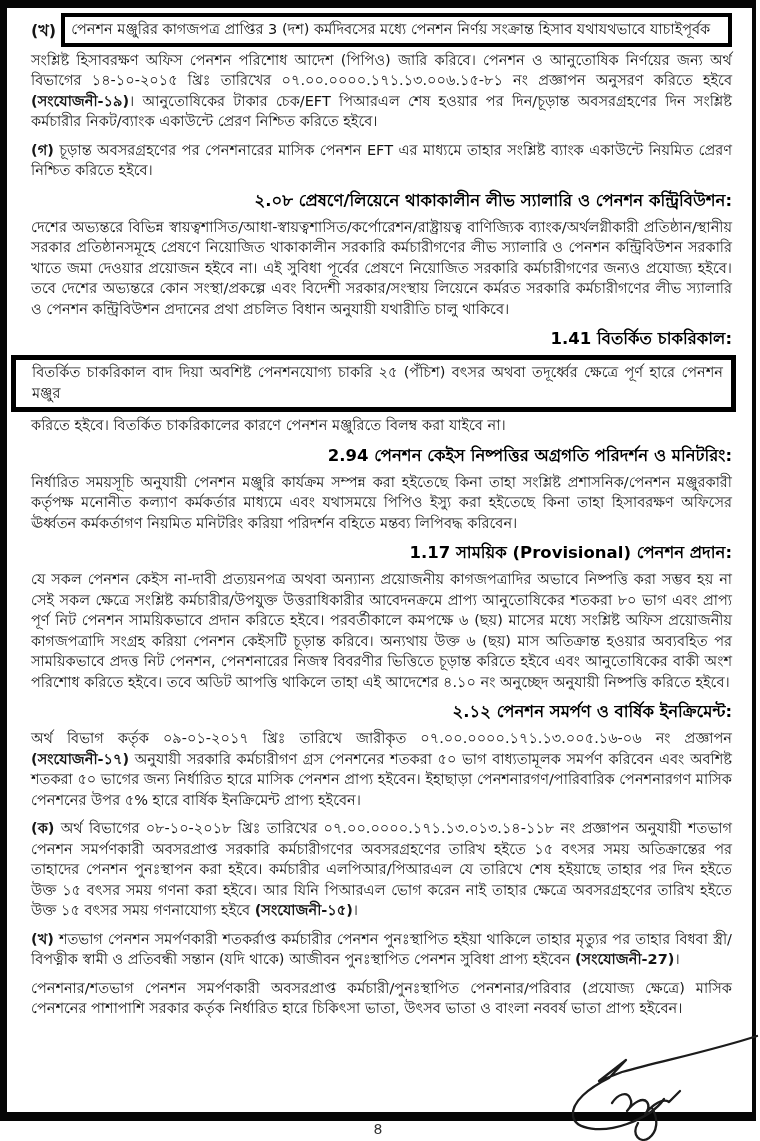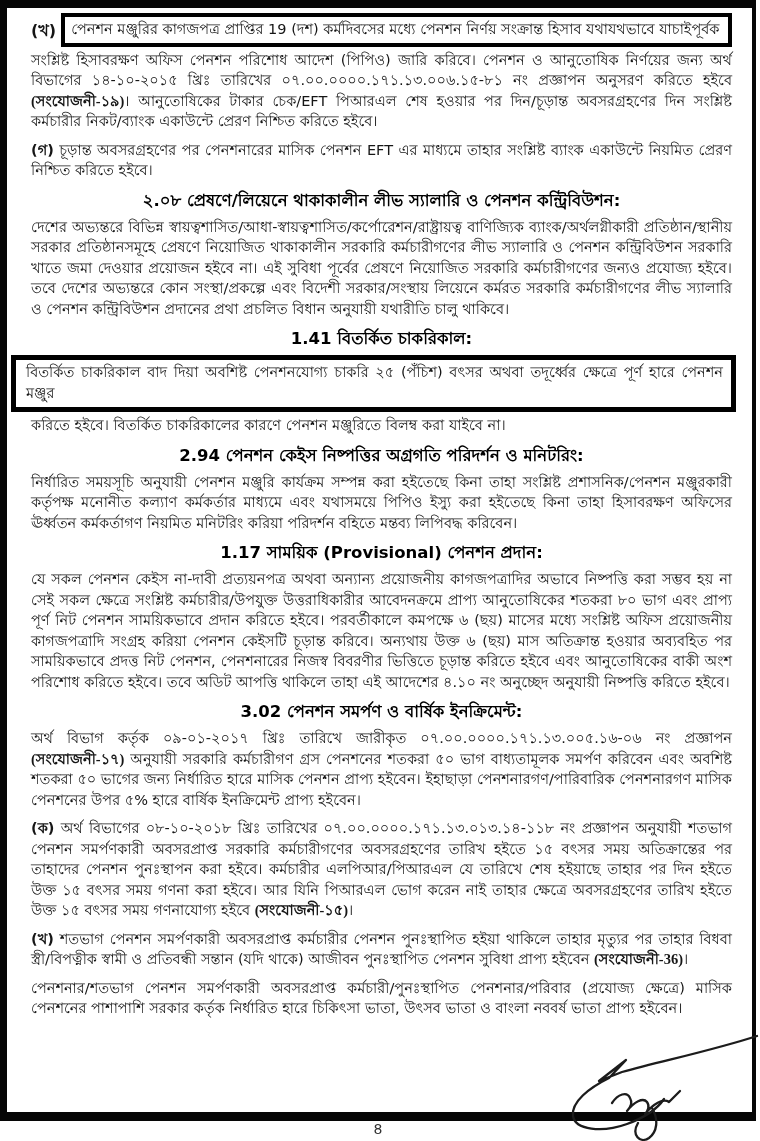--- a/index.html
+++ b/index.html
@@ -17,55 +17,55 @@
     border-bottom:9px solid #060606;
     padding:5px 20px 0 24px;
     overflow:hidden;
   }
   .para{
     font-size:14.5px;line-height:20.5px;text-align:justify;
     margin:0 0 8px 0;color:#161616;
   }
   .sec-heading{
     font-size:16.5px;font-weight:bold;color:#000;
-    margin:9px 0 6px 0;line-height:21px;text-align:center;
+    margin:9px 0 6px 0;line-height:21px;text-align:right;
   }
   .plabel{font-weight:bold;}
-  .annex{font-weight:bold;font-family:Liberation Serif, serif;}
+  .annex{font-weight:bold;}
   .hl-row{display:flex;align-items:stretch;gap:5px;margin:0 0 3px 0;}
   .hl-row .plabel{padding-top:5px;flex:0 0 auto;}
   .hl-box{
     border:4px solid #000;padding:2px 6px 3px 6px;flex:1 1 auto;
     font-size:14.5px;line-height:20.5px;
   }
   .hl-box-209{
     border:5px solid #000;
     margin:0 -4px 3px -20px;
-    padding:2px 8px 4px 10px;
+    padding:2px 8px 4px 16px;
     font-size:14.5px;line-height:20.5px;text-align:justify;
   }
   .page-number{
     position:absolute;left:0;top:1121px;width:756px;height:20px;
     text-align:center;font-size:14px;color:#333;
     font-family:"DejaVu Sans",sans-serif;
   }
   .signature-svg{
     position:absolute;right:0;top:1010px;width:208px;height:131px;
     z-index:6;pointer-events:none;
   }
 </style>
 </head>
 <body>
 
 <div class="page-frame">
 
   <div>
     <div class="hl-row">
       <span class="plabel">(খ)</span>
-      <span class="hl-box">পেনশন মঞ্জুরির কাগজপত্র প্রাপ্তির 19 (দশ) কর্মদিবসের মধ্যে পেনশন নির্ণয় সংক্রান্ত হিসাব যথাযথভাবে যাচাইপূর্বক</span>
+      <span class="hl-box">পেনশন মঞ্জুরির কাগজপত্র প্রাপ্তির 3 (দশ) কর্মদিবসের মধ্যে পেনশন নির্ণয় সংক্রান্ত হিসাব যথাযথভাবে যাচাইপূর্বক</span>
     </div>
     <div class="para"><span>সংশ্লিষ্ট হিসাবরক্ষণ অফিস পেনশন পরিশোধ আদেশ (পিপিও) জারি করিবে। পেনশন ও আনুতোষিক নির্ণয়ের জন্য অর্থ বিভাগের ১৪-১০-২০১৫ খ্রিঃ তারিখের ০৭.০০.০০০০.১৭১.১৩.০০৬.১৫-৮১ নং প্রজ্ঞাপন অনুসরণ করিতে হইবে </span><span class="annex">(সংযোজনী-১৯)</span><span>। আনুতোষিকের টাকার চেক/EFT পিআরএল শেষ হওয়ার পর দিন/চূড়ান্ত অবসরগ্রহণের দিন সংশ্লিষ্ট কর্মচারীর নিকট/ব্যাংক একাউন্টে প্রেরণ নিশ্চিত করিতে হইবে।</span></div>
   </div>
 
   <div class="para"><span class="plabel">(গ)</span><span> চূড়ান্ত অবসরগ্রহণের পর পেনশনারের মাসিক পেনশন EFT এর মাধ্যমে তাহার সংশ্লিষ্ট ব্যাংক একাউন্টে নিয়মিত প্রেরণ নিশ্চিত করিতে হইবে।</span></div>
 
   <div class="sec-heading">২.০৮ প্রেষণে/লিয়েনে থাকাকালীন  লীভ স্যালারি ও পেনশন কন্ট্রিবিউশন:</div>
   <div class="para">দেশের অভ্যন্তরে বিভিন্ন স্বায়ত্বশাসিত/আধা-স্বায়ত্বশাসিত/কর্পোরেশন/রাষ্ট্রায়ত্ব বাণিজ্যিক ব্যাংক/অর্থলগ্নীকারী প্রতিষ্ঠান/স্থানীয় সরকার প্রতিষ্ঠানসমূহে  প্রেষণে নিয়োজিত থাকাকালীন সরকারি কর্মচারীগণের লীভ স্যালারি ও পেনশন কন্ট্রিবিউশন সরকারি খাতে জমা দেওয়ার প্রয়োজন হইবে না। এই সুবিধা পূর্বের প্রেষণে নিয়োজিত সরকারি কর্মচারীগণের জন্যও প্রযোজ্য হইবে। তবে দেশের অভ্যন্তরে কোন সংস্থা/প্রকল্পে এবং বিদেশী সরকার/সংস্থায় লিয়েনে কর্মরত সরকারি কর্মচারীগণের লীভ স্যালারি ও পেনশন কন্ট্রিবিউশন প্রদানের প্রথা প্রচলিত বিধান অনুযায়ী যথারীতি চালু থাকিবে।</div>
 
   <div class="sec-heading">1.41 বিতর্কিত চাকরিকাল:</div>
@@ -73,25 +73,25 @@
     <div class="hl-box-209">বিতর্কিত চাকরিকাল বাদ দিয়া অবশিষ্ট পেনশনযোগ্য চাকরি ২৫ (পঁচিশ) বৎসর অথবা তদূর্ধ্বের ক্ষেত্রে পূর্ণ হারে পেনশন মঞ্জুর</div>
     <div class="para">করিতে হইবে। বিতর্কিত চাকরিকালের কারণে পেনশন মঞ্জুরিতে বিলম্ব করা যাইবে না।</div>
   </div>
 
   <div class="sec-heading">2.94 পেনশন কেইস নিষ্পত্তির অগ্রগতি পরিদর্শন ও মনিটরিং:</div>
   <div class="para">নির্ধারিত সময়সূচি অনুযায়ী পেনশন মঞ্জুরি কার্যক্রম সম্পন্ন করা হইতেছে কিনা তাহা সংশ্লিষ্ট প্রশাসনিক/পেনশন মঞ্জুরকারী কর্তৃপক্ষ মনোনীত কল্যাণ কর্মকর্তার মাধ্যমে এবং যথাসময়ে পিপিও ইস্যু করা হইতেছে কিনা তাহা হিসাবরক্ষণ অফিসের ঊর্ধ্বতন কর্মকর্তাগণ নিয়মিত মনিটরিং করিয়া পরিদর্শন বহিতে মন্তব্য লিপিবদ্ধ করিবেন।</div>
 
   <div class="sec-heading">1.17 সাময়িক (Provisional) পেনশন প্রদান:</div>
   <div class="para">যে সকল পেনশন কেইস না-দাবী প্রত্যয়নপত্র অথবা অন্যান্য প্রয়োজনীয় কাগজপত্রাদির অভাবে নিষ্পত্তি করা সম্ভব হয় না সেই সকল ক্ষেত্রে সংশ্লিষ্ট কর্মচারীর/উপযুক্ত উত্তরাধিকারীর আবেদনক্রমে প্রাপ্য আনুতোষিকের শতকরা ৮০ ভাগ এবং প্রাপ্য পূর্ণ নিট পেনশন সাময়িকভাবে প্রদান করিতে হইবে। পরবর্তীকালে কমপক্ষে ৬ (ছয়) মাসের মধ্যে সংশ্লিষ্ট অফিস প্রয়োজনীয় কাগজপত্রাদি সংগ্রহ করিয়া পেনশন কেইসটি চূড়ান্ত করিবে। অন্যথায় উক্ত ৬ (ছয়) মাস অতিক্রান্ত হওয়ার অব্যবহিত পর সাময়িকভাবে প্রদত্ত নিট পেনশন, পেনশনারের নিজস্ব বিবরণীর ভিত্তিতে চূড়ান্ত করিতে হইবে এবং আনুতোষিকের বাকী অংশ পরিশোধ করিতে হইবে। তবে অডিট আপত্তি থাকিলে তাহা এই আদেশের ৪.১০ নং অনুচ্ছেদ অনুযায়ী নিষ্পত্তি করিতে হইবে।</div>
 
-  <div class="sec-heading">3.02 পেনশন সমর্পণ ও বার্ষিক ইনক্রিমেন্ট:</div>
+  <div class="sec-heading">২.১২ পেনশন সমর্পণ ও বার্ষিক ইনক্রিমেন্ট:</div>
   <div class="para"><span>অর্থ বিভাগ কর্তৃক ০৯-০১-২০১৭ খ্রিঃ তারিখে জারীকৃত  ০৭.০০.০০০০.১৭১.১৩.০০৫.১৬-০৬ নং প্রজ্ঞাপন </span><span class="annex">(সংযোজনী-১৭)</span><span> অনুযায়ী সরকারি কর্মচারীগণ গ্রস পেনশনের শতকরা ৫০ ভাগ বাধ্যতামূলক সমর্পণ করিবেন এবং অবশিষ্ট শতকরা ৫০ ভাগের জন্য নির্ধারিত হারে মাসিক পেনশন প্রাপ্য হইবেন। ইহাছাড়া পেনশনারগণ/পারিবারিক পেনশনারগণ মাসিক পেনশনের উপর ৫% হারে বার্ষিক ইনক্রিমেন্ট প্রাপ্য হইবেন।</span></div>
 
   <div class="para"><span class="plabel">(ক)</span><span> অর্থ বিভাগের ০৮-১০-২০১৮ খ্রিঃ তারিখের ০৭.০০.০০০০.১৭১.১৩.০১৩.১৪-১১৮ নং প্রজ্ঞাপন অনুযায়ী শতভাগ পেনশন সমর্পণকারী অবসরপ্রাপ্ত সরকারি কর্মচারীগণের অবসরগ্রহণের তারিখ হইতে ১৫ বৎসর সময় অতিক্রান্তের পর তাহাদের পেনশন পুনঃস্থাপন করা হইবে। কর্মচারীর এলপিআর/পিআরএল যে তারিখে শেষ হইয়াছে তাহার পর দিন হইতে উক্ত ১৫ বৎসর সময় গণনা করা হইবে। আর যিনি পিআরএল ভোগ করেন নাই তাহার ক্ষেত্রে অবসরগ্রহণের তারিখ হইতে উক্ত ১৫ বৎসর সময় গণনাযোগ্য হইবে </span><span class="annex">(সংযোজনী-১৫)</span><span>।</span></div>
-  <div class="para"><span class="plabel">(খ)</span><span> শতভাগ পেনশন সমর্পণকারী অবসরপ্রাপ্ত কর্মচারীর পেনশন পুনঃস্থাপিত হইয়া থাকিলে তাহার মৃত্যুর পর তাহার বিধবা স্ত্রী/বিপত্নীক স্বামী ও প্রতিবন্ধী সন্তান (যদি থাকে) আজীবন পুনঃস্থাপিত পেনশন সুবিধা প্রাপ্য হইবেন </span><span class="annex">(সংযোজনী-36)</span><span>।</span></div>
+  <div class="para"><span class="plabel">(খ)</span><span> শতভাগ পেনশন সমর্পণকারী শতকর্রাপ্ত কর্মচারীর পেনশন পুনঃস্থাপিত হইয়া থাকিলে তাহার মৃত্যুর পর তাহার বিধবা স্ত্রী/বিপত্নীক স্বামী ও প্রতিবন্ধী সন্তান (যদি থাকে) আজীবন পুনঃস্থাপিত পেনশন সুবিধা প্রাপ্য হইবেন </span><span class="annex">(সংযোজনী-27)</span><span>।</span></div>
 
   <div class="para">পেনশনার/শতভাগ পেনশন সমর্পণকারী অবসরপ্রাপ্ত কর্মচারী/পুনঃস্থাপিত পেনশনার/পরিবার (প্রযোজ্য ক্ষেত্রে) মাসিক পেনশনের পাশাপাশি সরকার কর্তৃক নির্ধারিত হারে চিকিৎসা ভাতা, উৎসব ভাতা ও বাংলা নববর্ষ ভাতা প্রাপ্য হইবেন।</div>
 
 </div>
 
 <div class="page-number">8</div>
 
 <svg class="signature-svg" viewBox="0 0 208 131" xmlns="http://www.w3.org/2000/svg" aria-hidden="true">
   <g fill="none" stroke="#1c1c1c" stroke-width="2.3" stroke-linecap="round" stroke-linejoin="round">
     <path d="M205 26 C162 40 114 50 70 62 L47 71 L74 50 L57 68 C37 78 19 92 21 106 C23 120 50 123 75 114 C94 107 106 98 112 89"></path>

